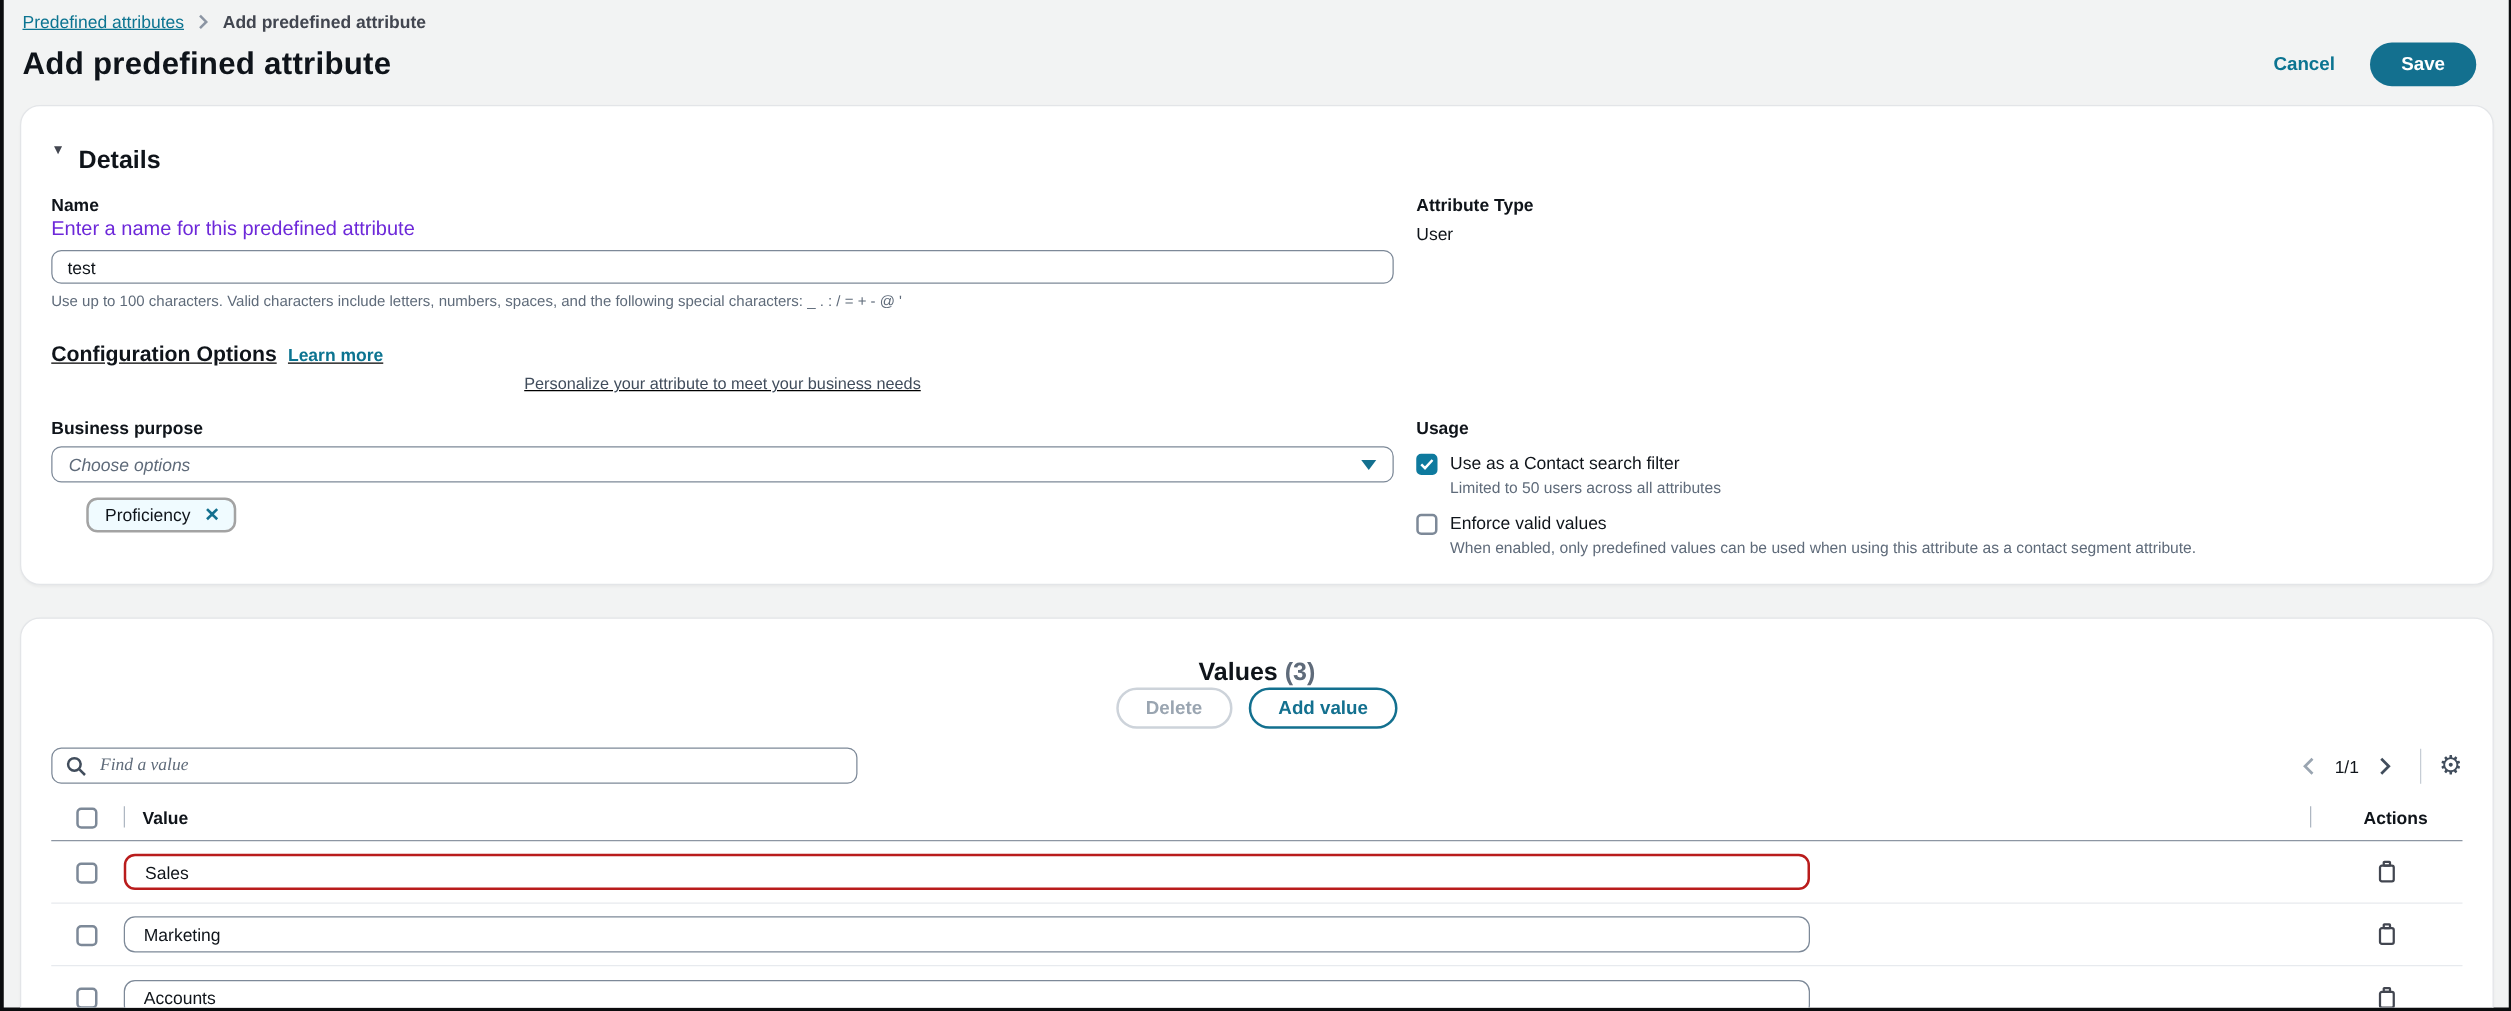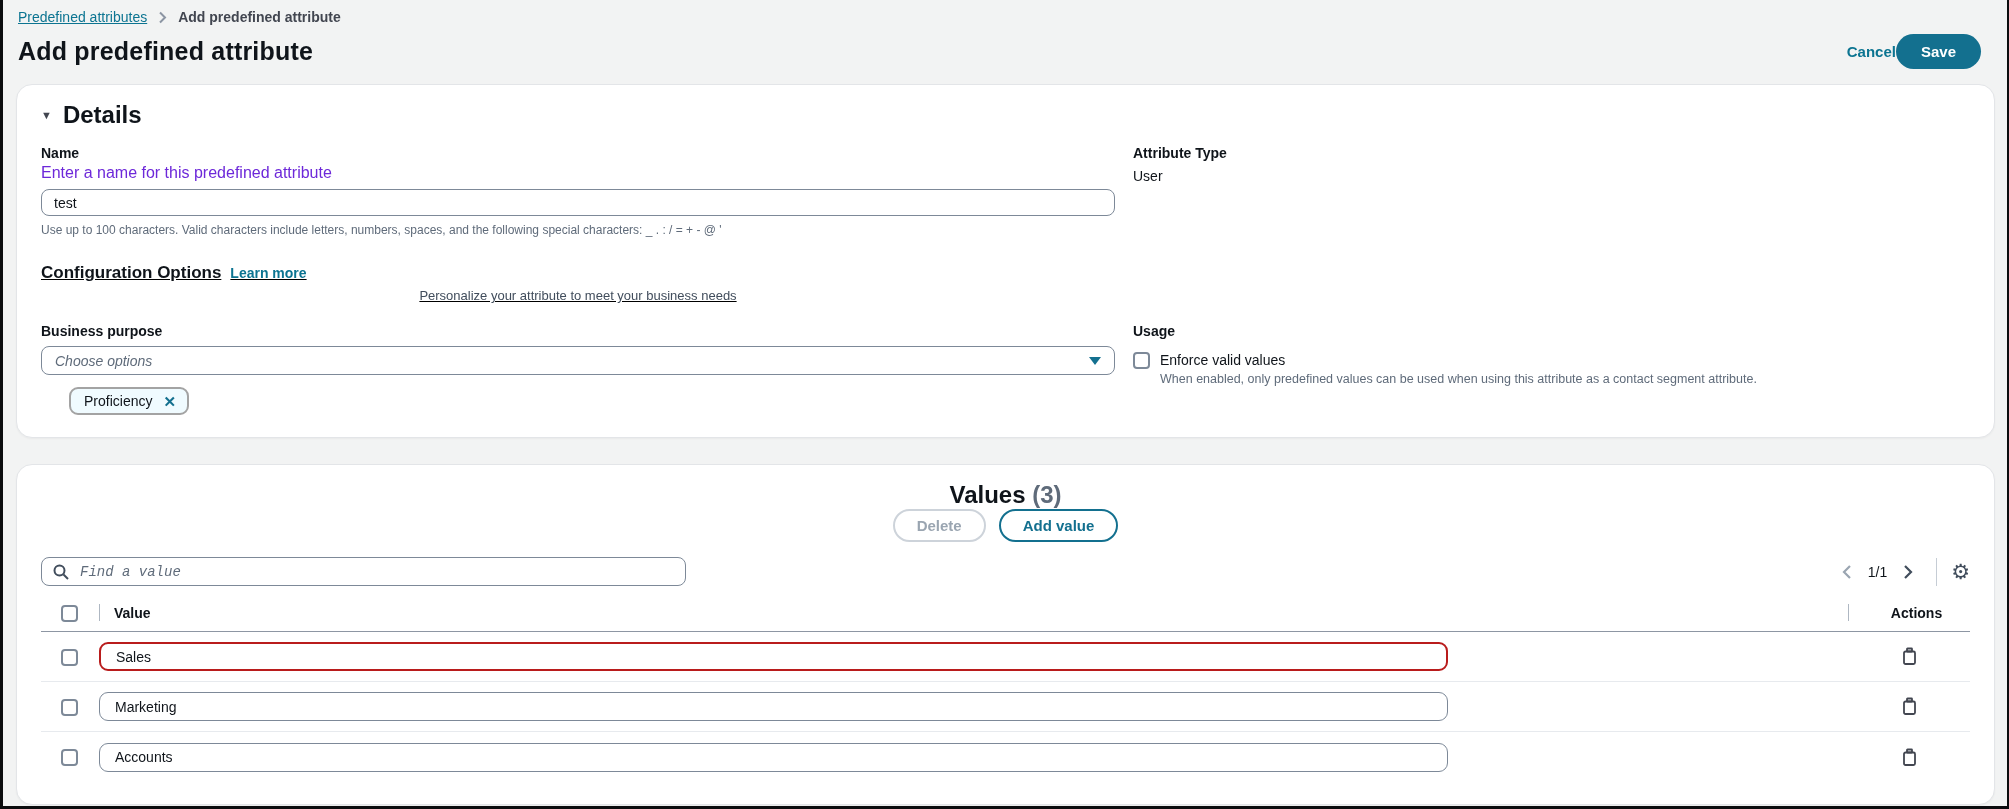--- a/index.html
+++ b/index.html
@@ -13,34 +13,34 @@
   .page { padding:9px 12px 0 13px; }
 
   
   .breadcrumb { display:flex; align-items:center; gap:11px; font-size:14px; padding-left:2px; }
   .crumb-link { color:#0c7491; text-decoration:underline; cursor:pointer; }
   .crumb-sep { display:flex; align-items:center; }
   .crumb-current { color:#424650; font-weight:700; }
 
   .header-row { display:flex; justify-content:space-between; align-items:center; margin-top:9px; padding-left:2px; }
   .page-title { font-size:25px; font-weight:800; color:#0f141a; letter-spacing:0.2px; }
-  .header-actions { display:flex; align-items:center; padding-right:14px; }
+  .header-actions { display:flex; align-items:center; gap:28px; padding-right:14px; }
   .link-btn { color:#0c7491; font-weight:700; font-size:15px; cursor:pointer; }
   .btn-primary { background:#13708f; color:#fff; font-weight:700; font-size:15px; border:none;
     border-radius:19px; padding:9px 25px; cursor:pointer; font-family:inherit; }
 
   
   .panel { background:#fff; border:1px solid #e3e5e8; border-radius:16px; box-shadow:0 1px 2px rgba(0,0,0,.04); }
   .panel-details { margin-top:15px; }
   .panel-values  { margin-top:26px; }
   .panel-pad { padding:16px 24px 22px 24px; }
 
   .section-head { display:flex; align-items:center; gap:11px; }
   .caret { font-size:11px; color:#424650; line-height:1; }
-  .section-title { font-size:24px; font-weight:800; color:#0f141a; }
+  .section-title { font-size:20px; font-weight:800; color:#0f141a;margin-top:16px; }
   .count { color:#5f6b7a; font-weight:700; }
 
   
   .details-grid { display:grid; grid-template-columns:1074px 1fr; column-gap:18px; margin-top:16px; }
   .gc1 { grid-column:1; }
   .gc2 { grid-column:2; }
 
   .field-label { font-size:14px; font-weight:700; color:#0f141a; }
   .field-desc { font-size:16px; color:#6d28d9; margin-top:3px; }
   .text-input { width:100%; height:27px; border:1px solid #7d8998; border-radius:8px; padding:0 12px;
@@ -80,21 +80,21 @@
   .head-btns { display:flex; align-items:center; gap:13px; }
   .btn-pill { border-radius:18px; padding:6px 22px; font-size:15px; font-weight:700; background:#fff;
     cursor:pointer; font-family:inherit; }
   .btn-disabled { border:2px solid #cdd3da; color:#9aa5b1; cursor:default; }
   .btn-secondary { border:2px solid #13708f; color:#13708f; }
 
   .search-row { display:flex; justify-content:space-between; align-items:center; margin-top:15px; }
   .search-box { width:645px; height:29px; border:1px solid #7d8998; border-radius:8px; display:flex;
     align-items:center; gap:9px; padding:0 11px; background:#fff; }
   .search-box input { border:none; outline:none; flex:1; font-size:14px; font-style:italic; color:#14532d;
-    background:transparent; font-family:Liberation Mono, monospace; }
+    background:transparent; font-family:Liberation Serif, serif; }
   .search-box input::placeholder { color:#5f6b7a; font-style:italic; }
 
   .pager { display:flex; align-items:center; }
   .pg-btn { background:none; border:none; padding:4px 6px; cursor:pointer; display:flex; align-items:center; }
   .page-label { font-size:14px; color:#0f141a; margin:0 10px; }
   .pager-divider { width:1px; height:28px; background:#c6cdd5; margin:0 14px 0 16px; }
   .gear { font-size:21px; color:#414d5c; cursor:pointer; line-height:1; }
 
   .tbl-header { display:flex; align-items:center; height:38px; margin-top:8px; border-bottom:1px solid #8d96a3;
     font-size:14px; font-weight:700; color:#0f141a; }
@@ -174,20 +174,31 @@
           </div>
           <div class="token">
             <span>Proficiency</span>
             <span class="token-x">✕</span>
           </div>
         </div>
 
         <div class="gc2 usage-group" style="grid-row:3;">
           <div class="field-label">Usage</div>
 
+          <div class="check-row">
+            <span class="checkbox checked">
+              <svg width="11" height="9" viewBox="0 0 11 9">
+                  <path d="M1 4.5 L4 7.5 L10 1" fill="none" stroke="#ffffff" stroke-width="2"></path>
+                </svg>
+            </span>
+            <span>
+              <span class="check-label">Use as a Contact search filter</span>
+              <div class="check-desc">Limited to 50 users across all attributes</div>
+            </span>
+          </div>
 
           <div class="check-row">
             <span class="checkbox">
               
             </span>
             <span>
               <span class="check-label">Enforce valid values</span>
               <div class="check-desc">When enabled, only predefined values can be used when using this attribute as a contact segment attribute.</div>
             </span>
           </div>

